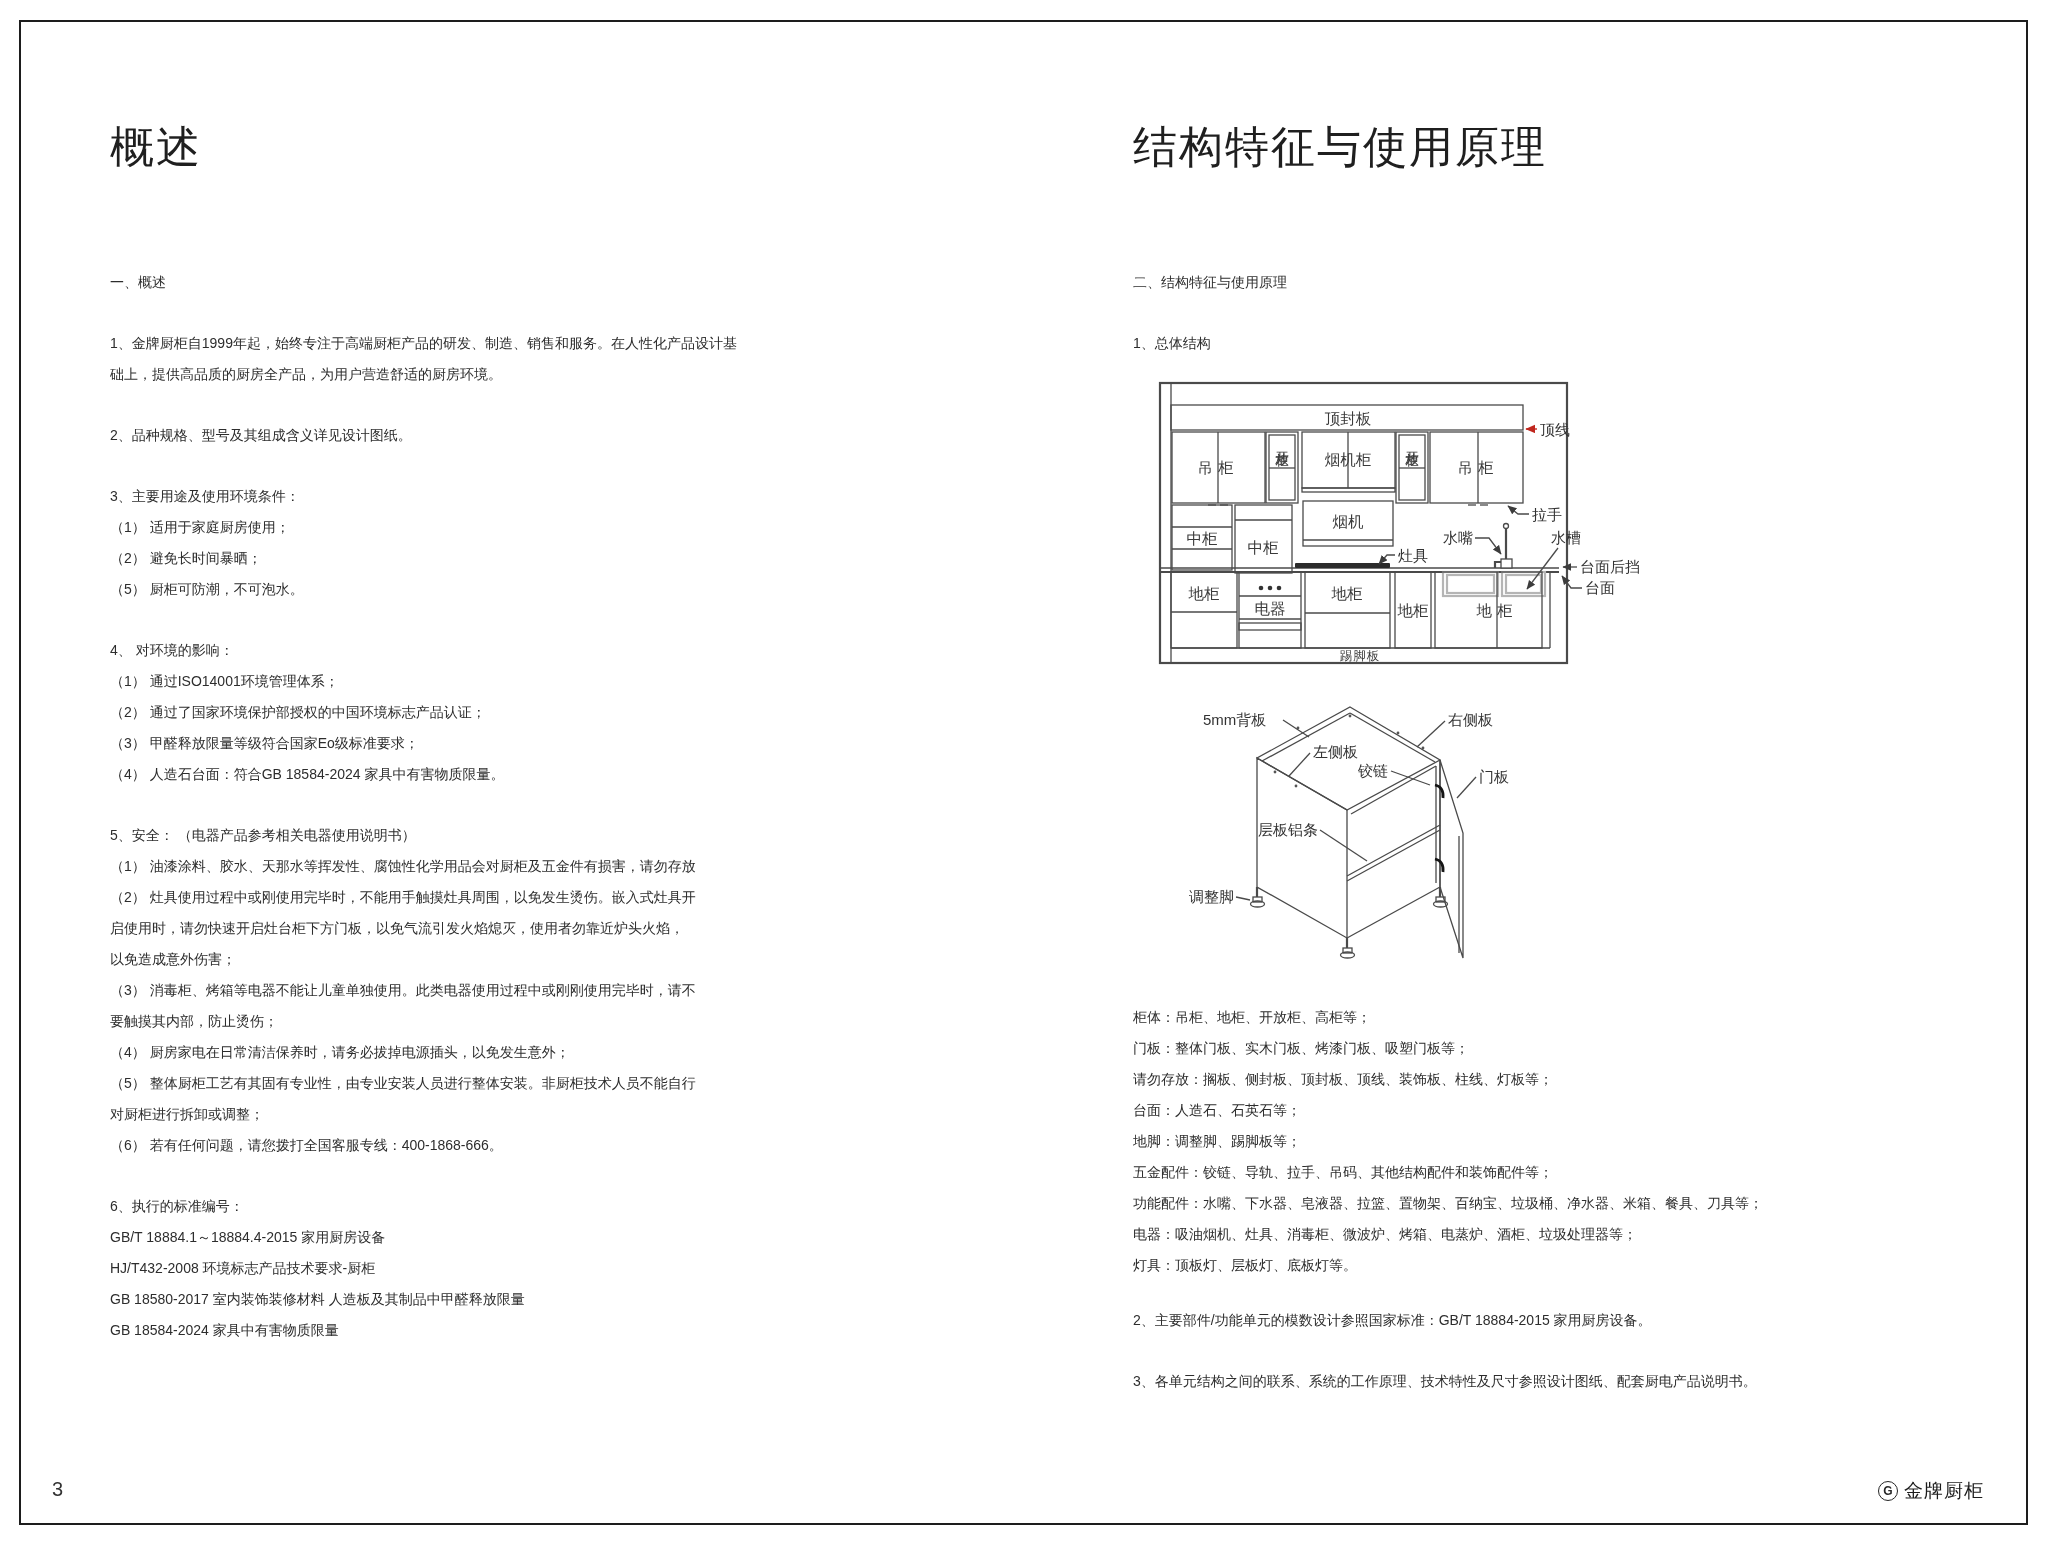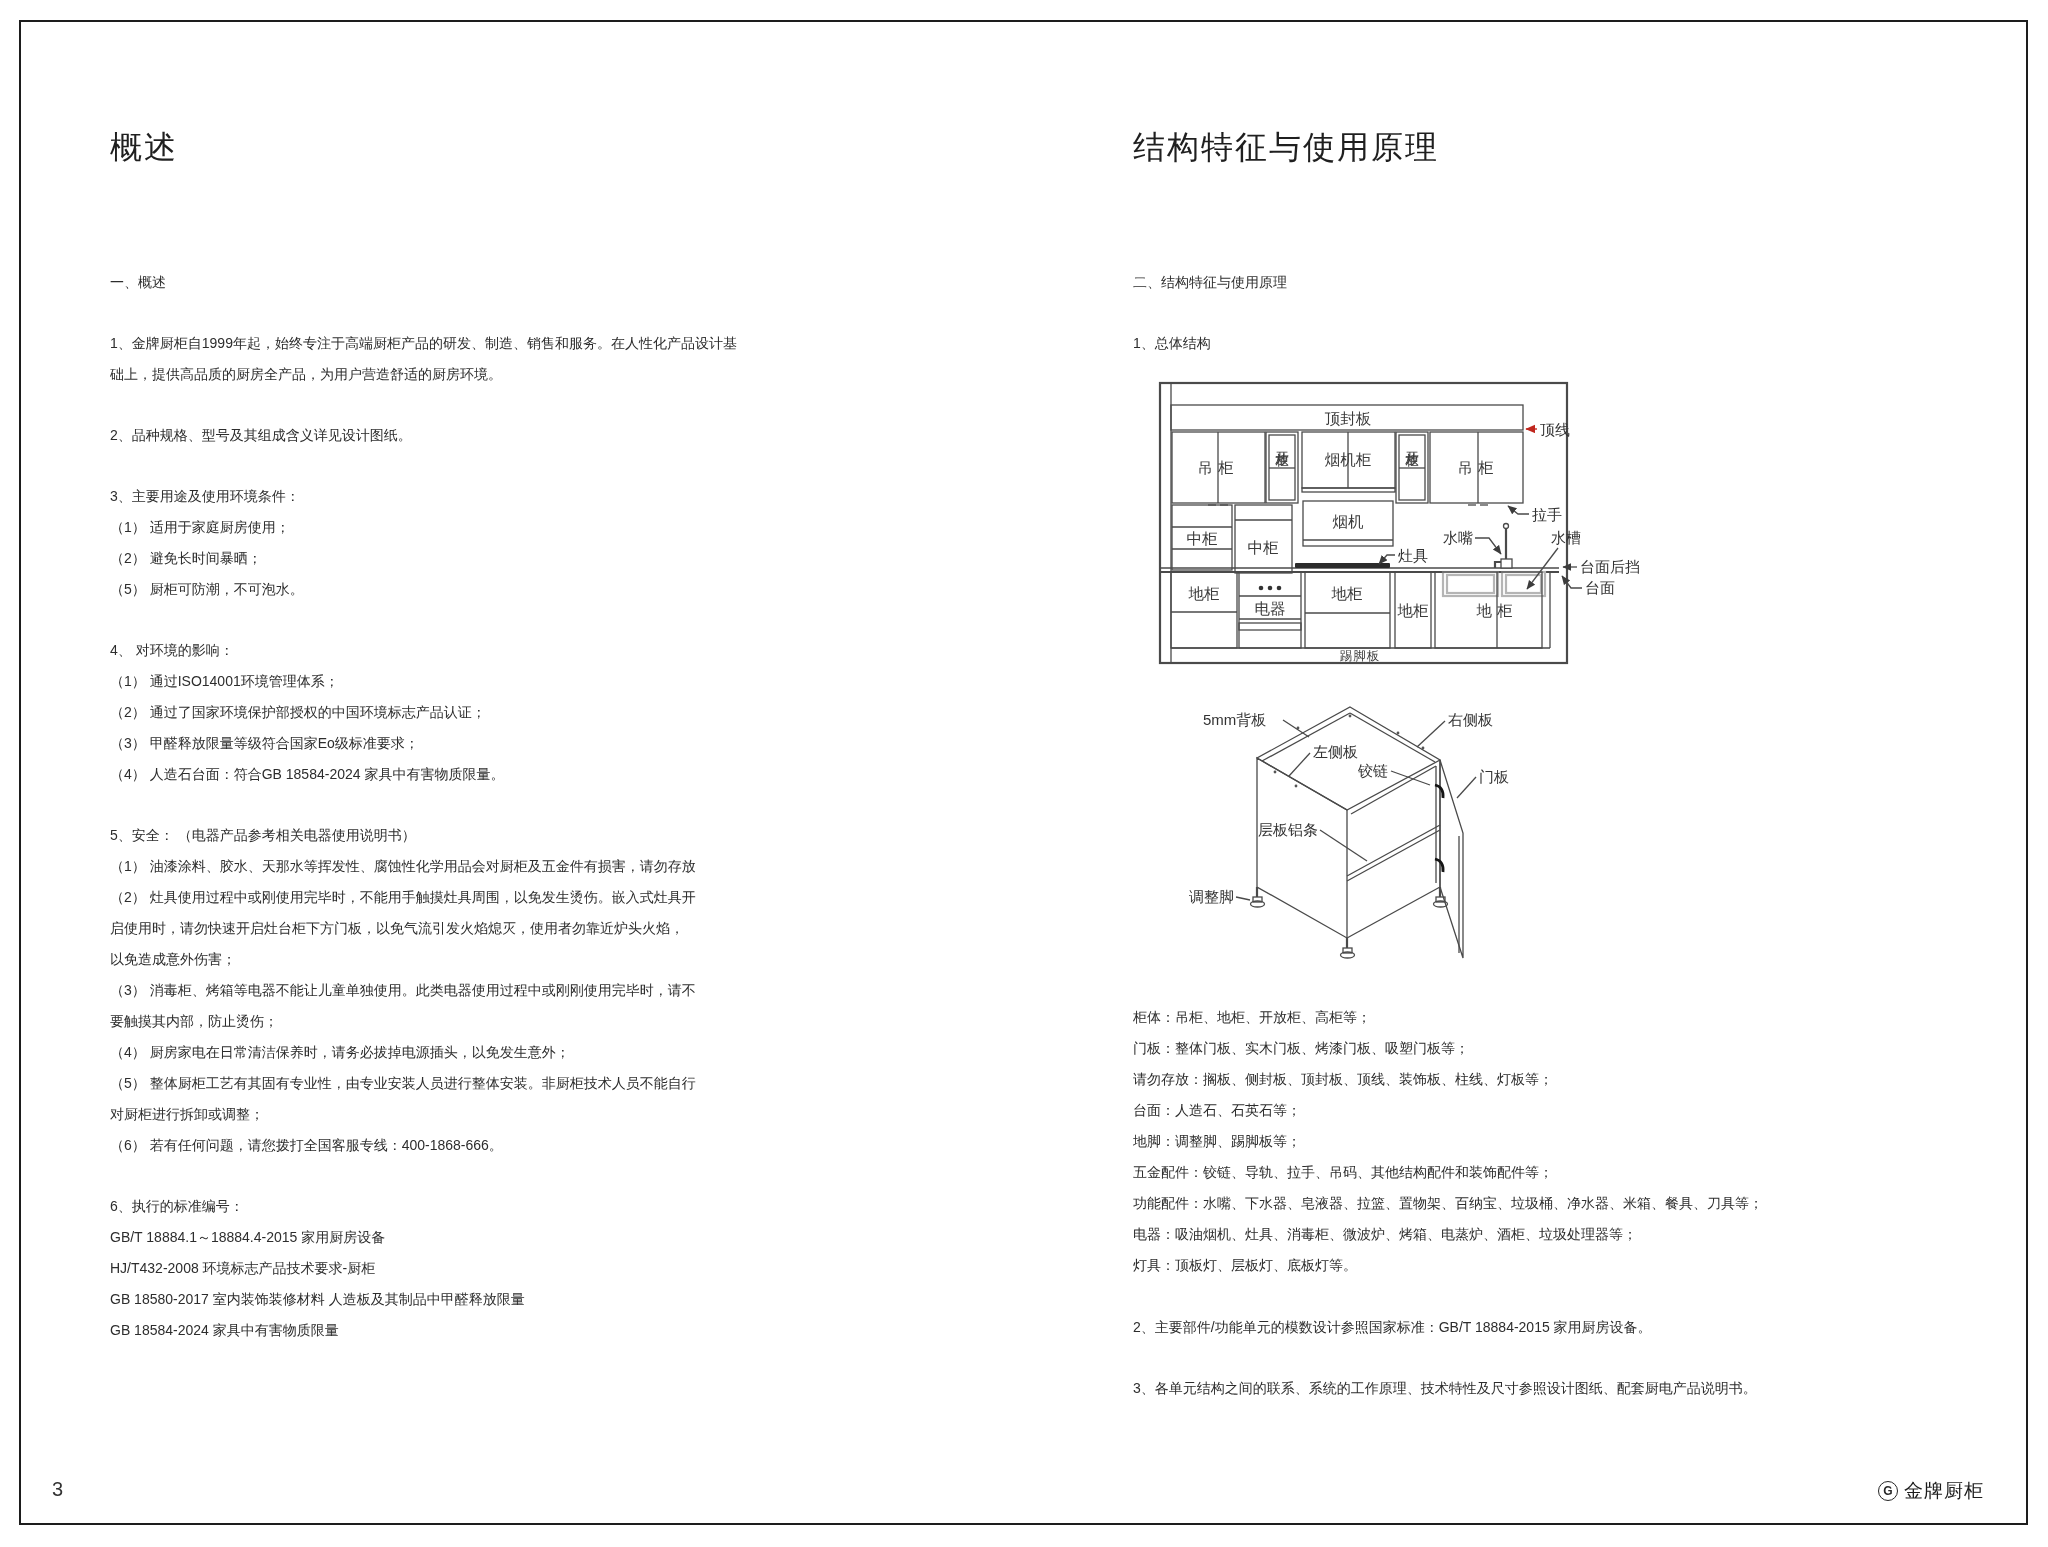--- a/index.html
+++ b/index.html
@@ -2,21 +2,21 @@
 <html><head>
 <meta charset="utf-8">
 <style>
   html,body{margin:0;padding:0;}
   body{
     width:2048px;height:1547px;position:relative;background:#ffffff;
     font-family:"Liberation Sans","DejaVu Sans",sans-serif;color:#2d2d2d;
     overflow:hidden;
   }
   .page-border{position:absolute;left:19px;top:20px;width:2005px;height:1501px;border:2px solid #1d1d1d;}
-  h1{font-size:32px;line-height:50px;font-weight:400;margin:0;color:#1f1f1f;letter-spacing:2px;}
+  h1{font-size:44px;line-height:50px;font-weight:400;margin:0;color:#1f1f1f;letter-spacing:2px;}
   .col{position:absolute;}
   #col-left{left:110px;top:122px;width:930px;}
   #col-right{left:1133px;top:122px;width:880px;}
   #col-right-bottom{left:1133px;top:1002px;width:900px;}
   .block{margin-top:30px;}
   .block.head-gap{margin-top:95px;}
   .block div.ln{font-size:14px;line-height:31px;white-space:nowrap;color:#2d2d2d;}
   .footer-num{position:absolute;left:52px;top:1478px;font-size:20px;color:#333;}
   #brand{position:absolute;right:64px;top:1478px;display:flex;align-items:center;gap:6px;}
   .brand-mark{
@@ -273,21 +273,21 @@
       <div class="ln">柜体：吊柜、地柜、开放柜、高柜等；</div>
       <div class="ln">门板：整体门板、实木门板、烤漆门板、吸塑门板等；</div>
       <div class="ln">请勿存放：搁板、侧封板、顶封板、顶线、装饰板、柱线、灯板等；</div>
       <div class="ln">台面：人造石、石英石等；</div>
       <div class="ln">地脚：调整脚、踢脚板等；</div>
       <div class="ln">五金配件：铰链、导轨、拉手、吊码、其他结构配件和装饰配件等；</div>
       <div class="ln">功能配件：水嘴、下水器、皂液器、拉篮、置物架、百纳宝、垃圾桶、净水器、米箱、餐具、刀具等；</div>
       <div class="ln">电器：吸油烟机、灶具、消毒柜、微波炉、烤箱、电蒸炉、酒柜、垃圾处理器等；</div>
       <div class="ln">灯具：顶板灯、层板灯、底板灯等。</div>
     </div>
-  <div class="block" style="margin-top:31px">
+  <div class="block" style="margin-top:24px">
       <div class="ln">2、主要部件/功能单元的模数设计参照国家标准：GB/T 18884-2015 家用厨房设备。</div>
     </div>
   <div class="block">
       <div class="ln">3、各单元结构之间的联系、系统的工作原理、技术特性及尺寸参照设计图纸、配套厨电产品说明书。</div>
     </div>
 </div>
 
 <div class="footer-num">3</div>
 <div id="brand">
   <span class="brand-mark">G</span>

